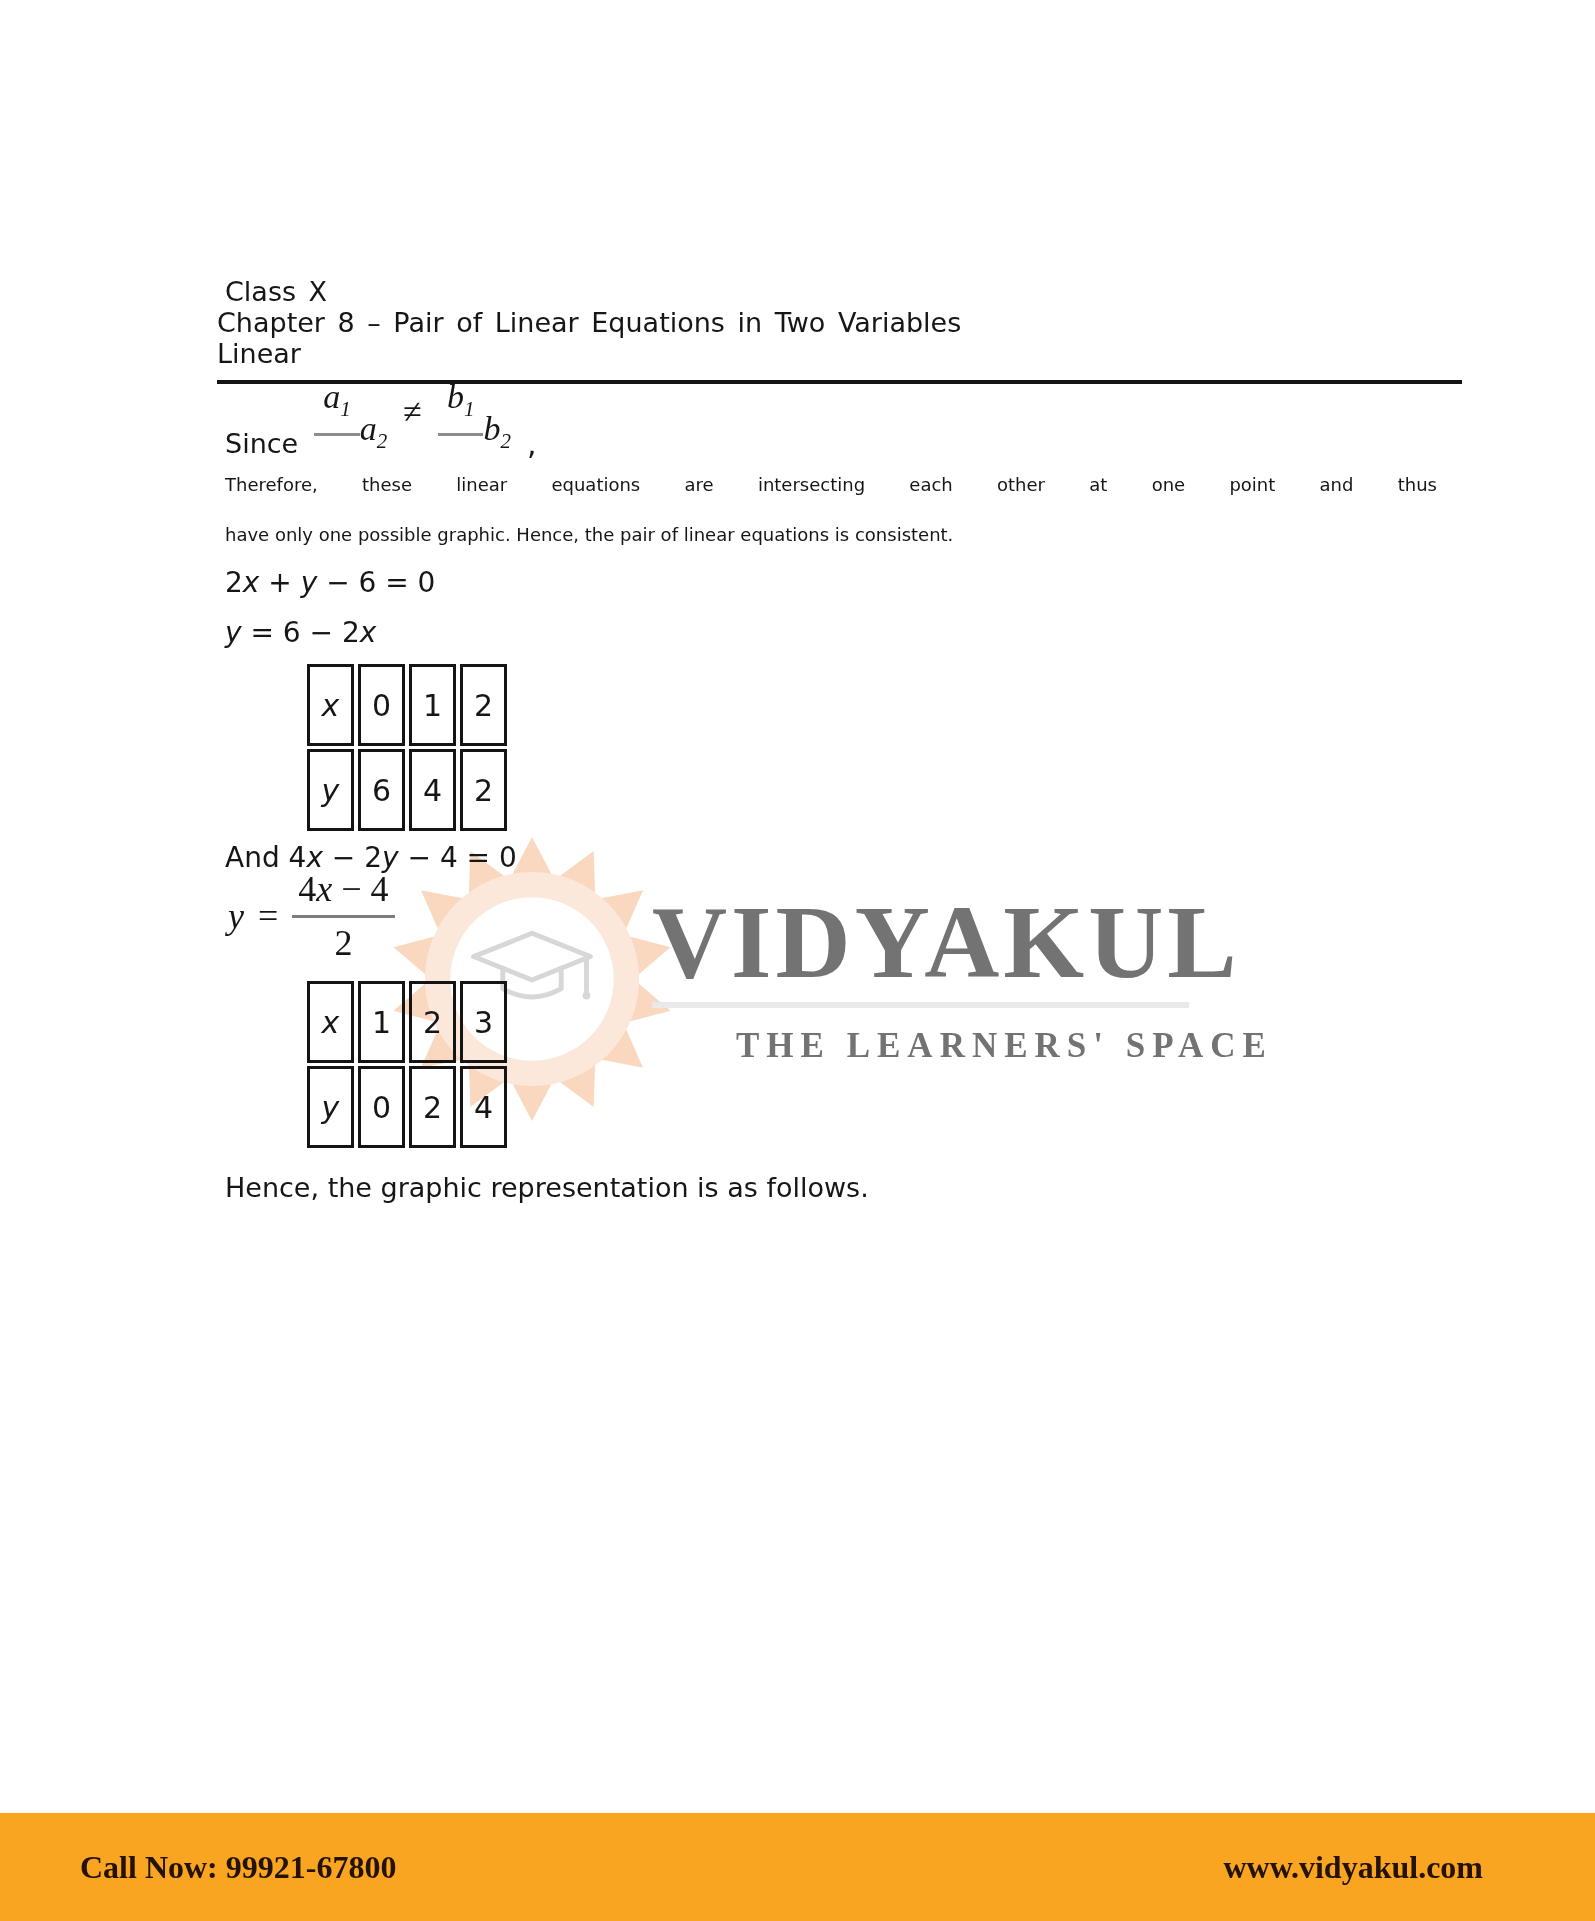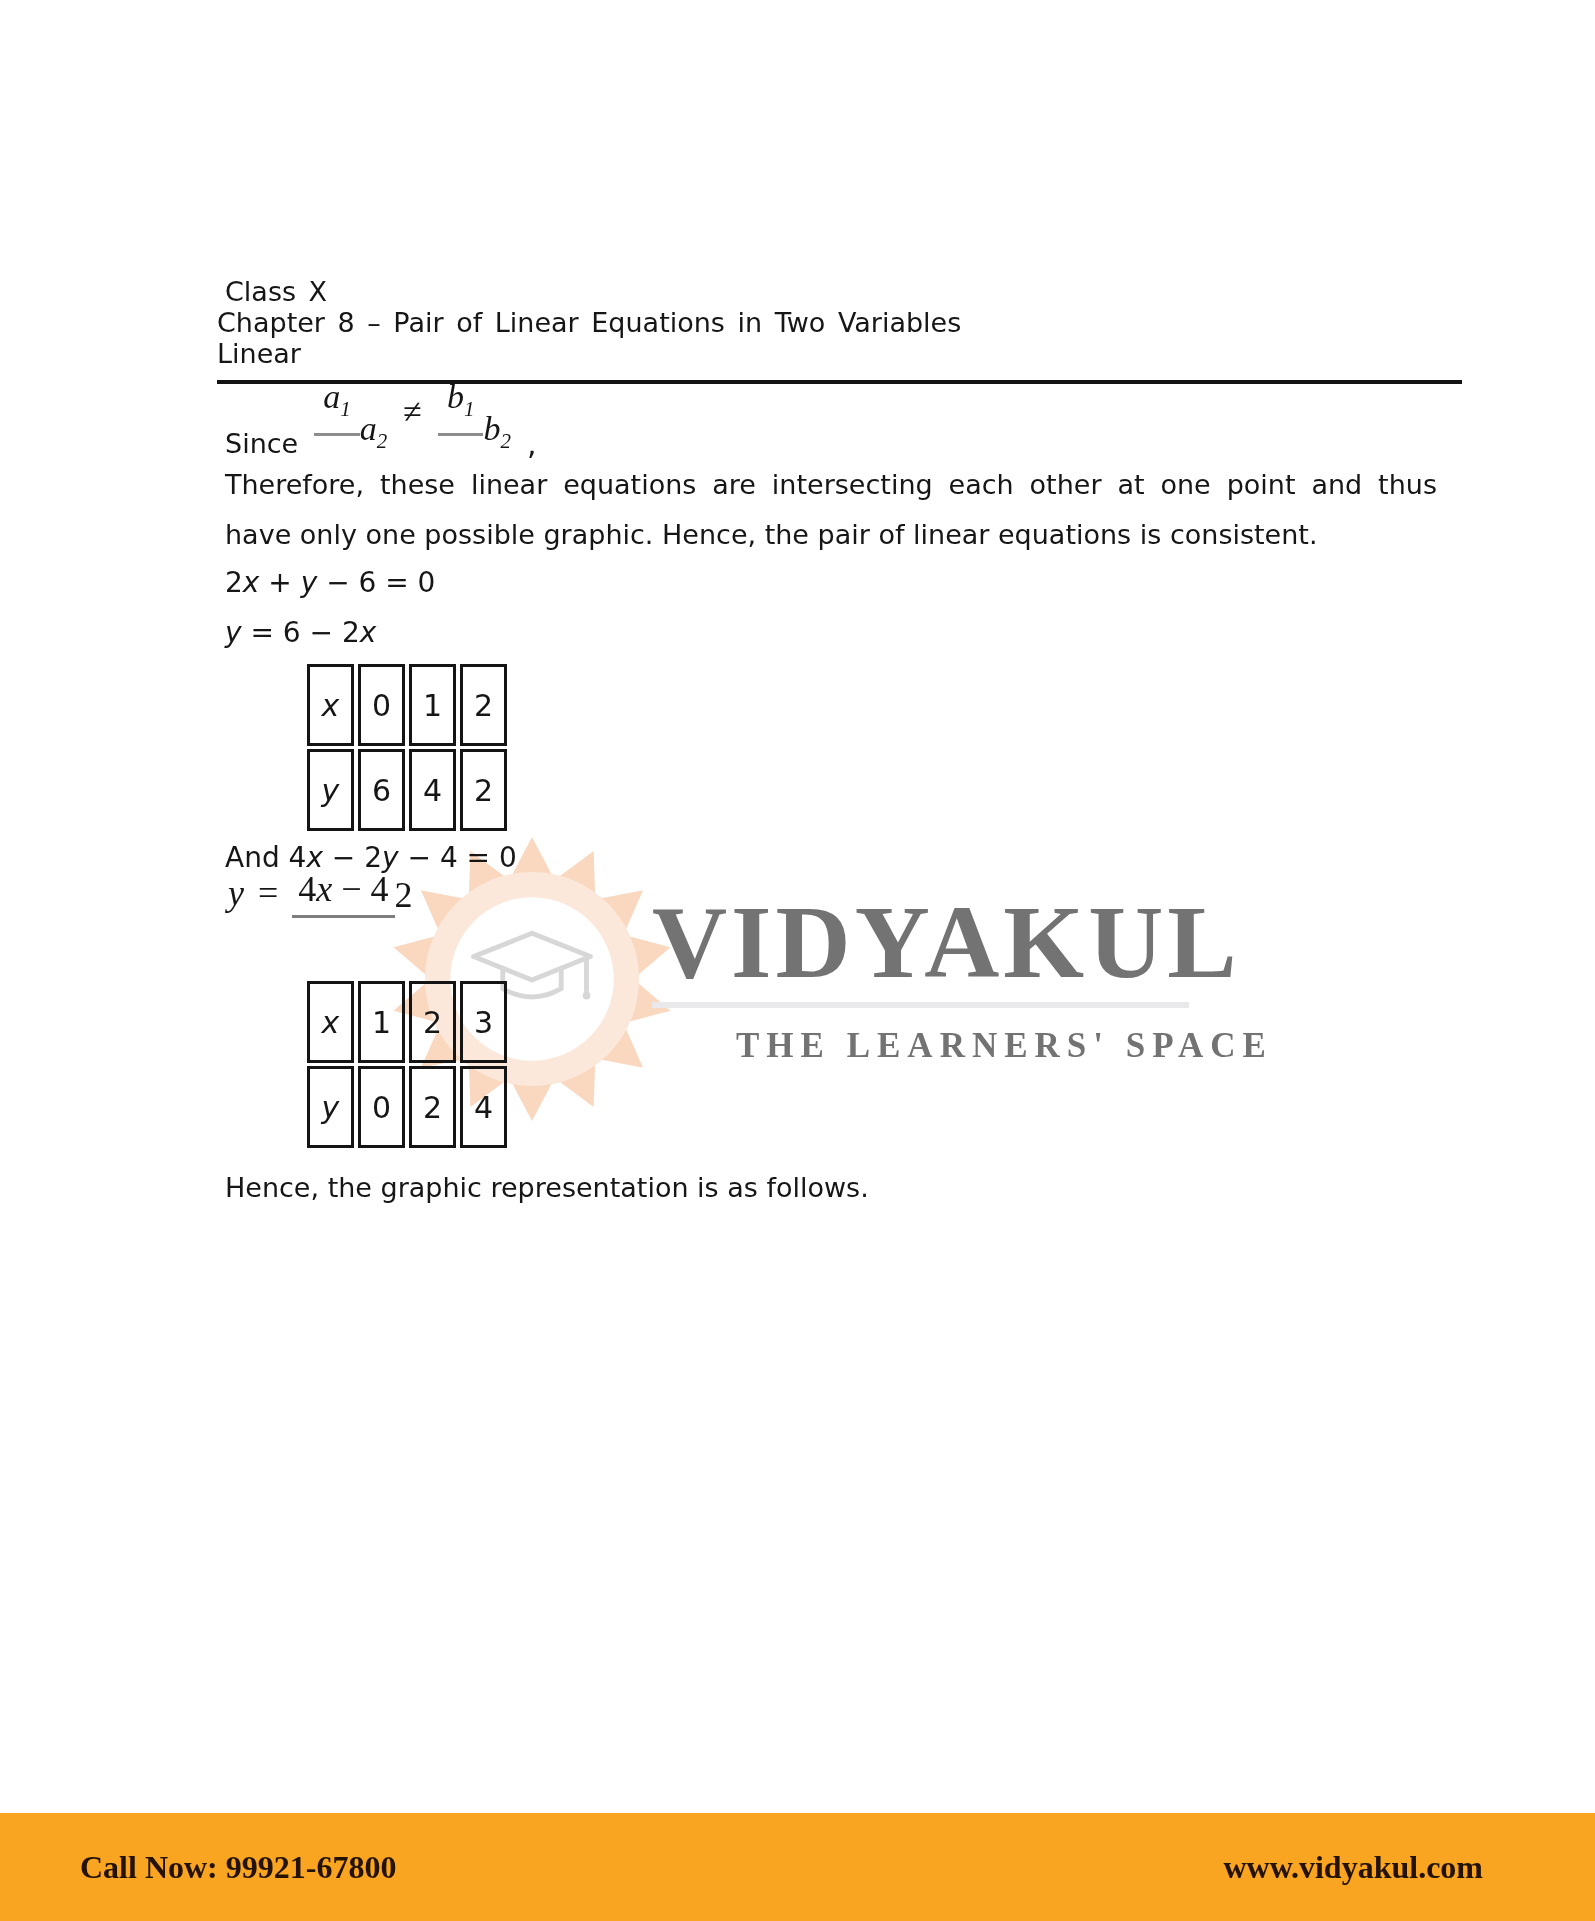--- a/index.html
+++ b/index.html
@@ -47,21 +47,21 @@
   .frac .num{padding:0 9px 4px;border-bottom:3px solid #8d8d8d;}
   .frac .den{padding-top:21px;margin-top:36px;}
   .frac sub{font-size:21px;font-style:italic;}
   .neq{
     align-self:flex-end;margin-bottom:30px;
     font-family:"Liberation Serif",serif;font-size:34px;
   }
   .comma{padding-bottom:0;font-size:30px;}
 
   
-  .para{left:225px;top:460px;width:1212px;font-size:27px;line-height:50px;}
+  .para{left:225px;top:460px;width:1212px;font-size:18px;line-height:50px;}
   .para .jline{text-align:justify;text-align-last:justify;}
 
   .eq{left:225px;font-size:28px;line-height:50px;}
   .it{font-style:italic;}
 
   
   table.vals{border-collapse:separate;border-spacing:4px 3px;}
   table.vals td{
     border:3px solid #141414;
     width:39px;height:74px;
@@ -70,21 +70,21 @@
     background:transparent;
   }
   table.vals td.var{font-style:italic;}
 
   
   .frac2{
     left:228px;top:868px;
     display:flex;align-items:center;gap:14px;
     font-family:"Liberation Serif",serif;font-size:36px;
   }
-  .frac2 .stack{display:inline-flex;flex-direction:row;align-items:center;}
+  .frac2 .stack{display:inline-flex;flex-direction:column;align-items:center;}
   .frac2 .num{padding:0 6px 5px;border-bottom:3px solid #7d7d7d;line-height:42px;}
   .frac2 .den{padding-top:4px;line-height:42px;}
 
   
   .footer{
     left:0;top:1813px;width:1595px;height:108px;
     background:#f9a521;
     display:flex;justify-content:space-between;align-items:center;
     box-sizing:border-box;padding:0 112px 0 80px;
     font-family:"Liberation Serif",serif;font-weight:bold;font-size:32px;

